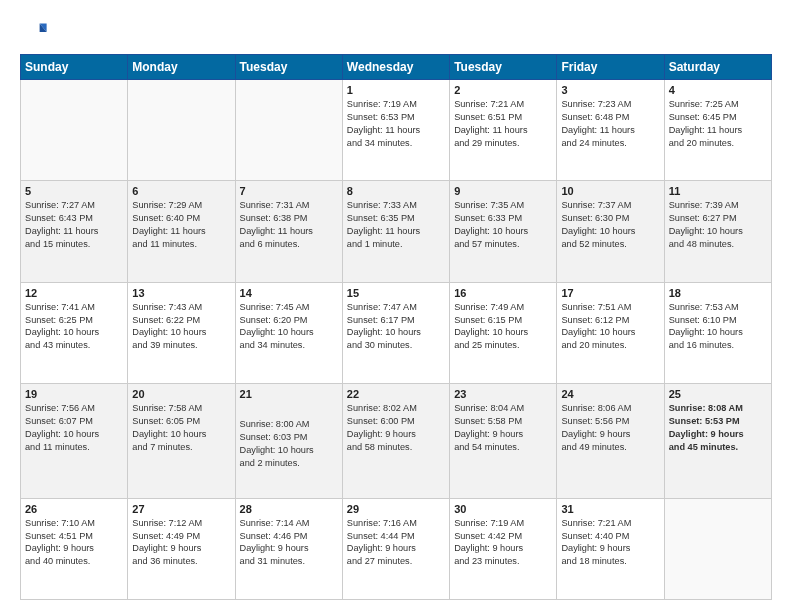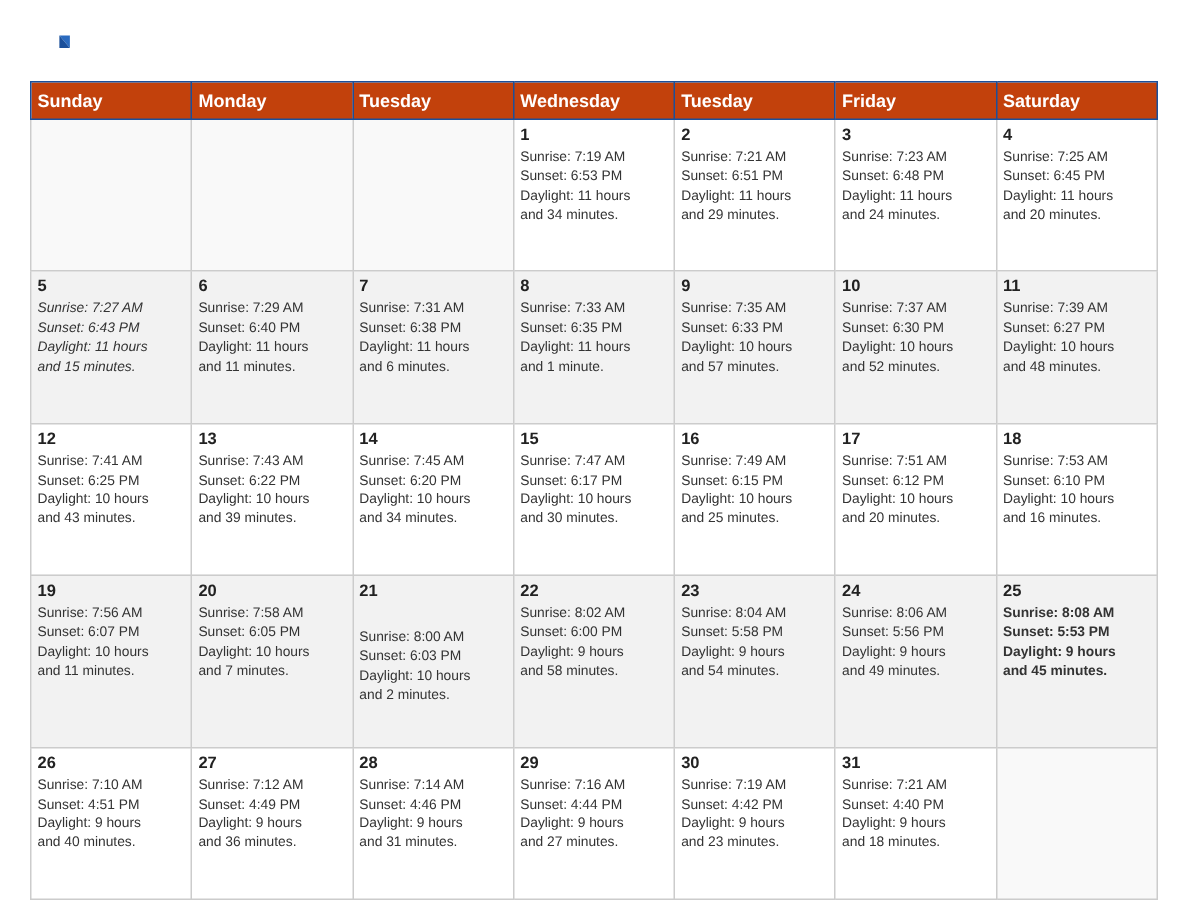--- a/index.html
+++ b/index.html
@@ -61,21 +61,21 @@
       color: #444;
     }
     .calendar {
       width: 100%;
       flex: 1;
       border-collapse: collapse;
       border: 1px solid #ccc;
       table-layout: fixed;
     }
     .calendar th {
-      background-color: #c2410c;
+      background-color: #0369a1;
       color: #fff;
       font-size: 12px;
       font-weight: bold;
       padding: 5px 4px;
       text-align: left;
       border: 1px solid #1a4f9a;
     }
     .calendar td {
       vertical-align: top;
       padding: 4px 4px;
@@ -166,21 +166,21 @@
             <div class="day-number">4</div>
             <div class="day-info" style="white-space: pre-line;">Sunrise: 7:25 AM
 Sunset: 6:45 PM
 Daylight: 11 hours
 and 20 minutes.</div>
           </td>
         </tr>
         <tr class="alt-row">
           <td>
             <div class="day-number">5</div>
-            <div class="day-info" style="white-space: pre-line; font-style: italic;">Sunrise: 7:27 AM
+            <div class="day-info" style="white-space: pre-line;">Sunrise: 7:27 AM
 Sunset: 6:43 PM
 Daylight: 11 hours
 and 15 minutes.</div>
           </td>
           <td>
             <div class="day-number">6</div>
             <div class="day-info" style="white-space: pre-line;">Sunrise: 7:29 AM
 Sunset: 6:40 PM
 Daylight: 11 hours
 and 11 minutes.</div>

